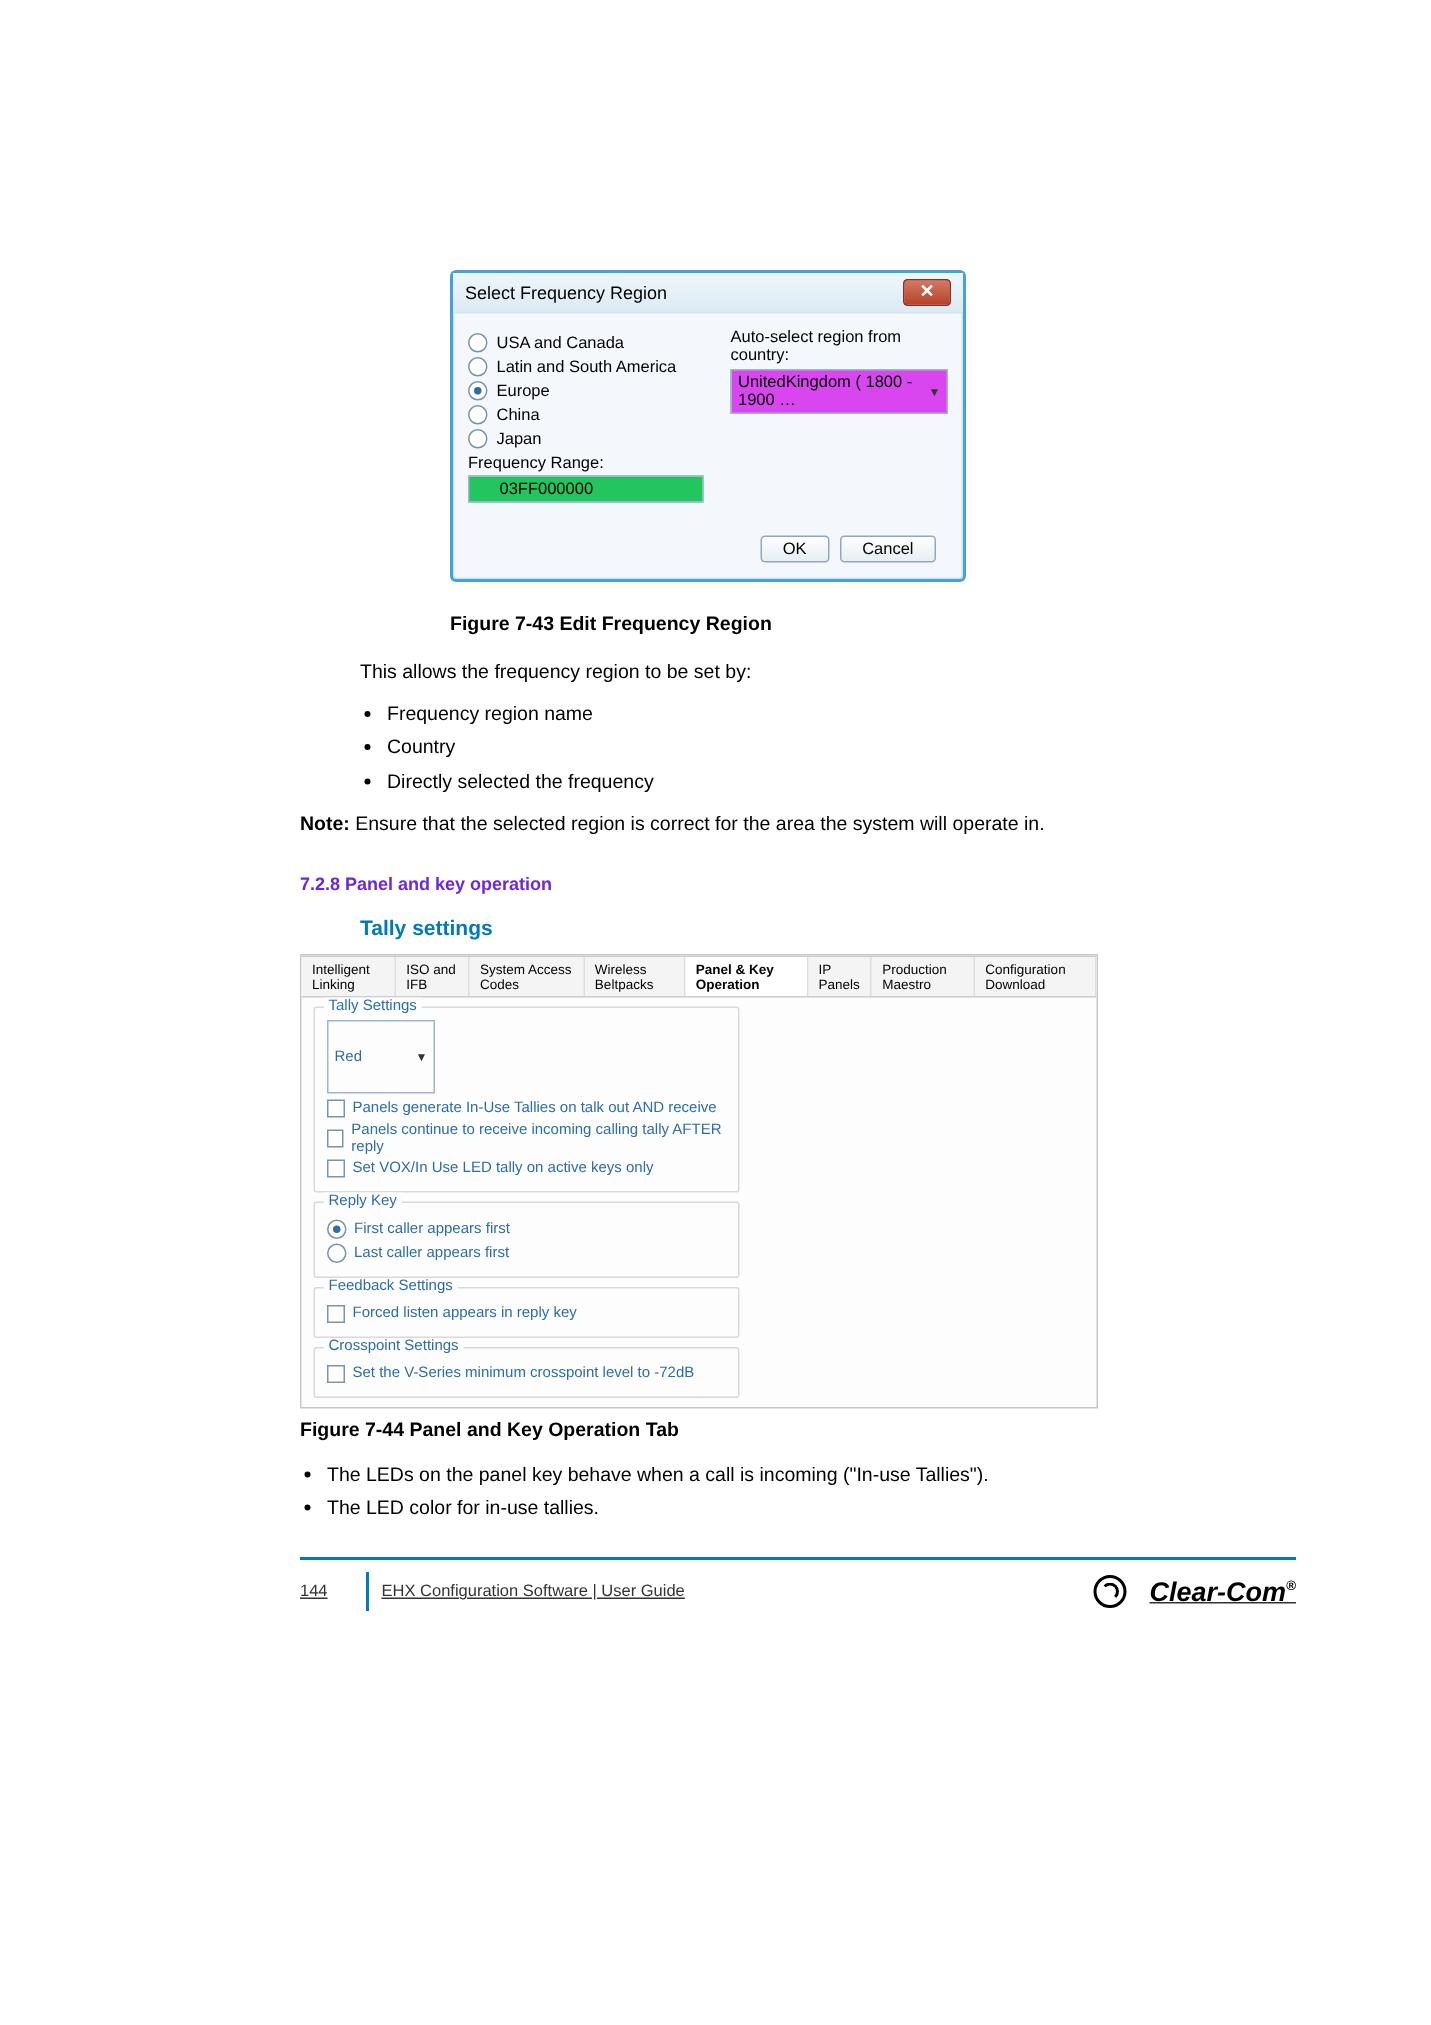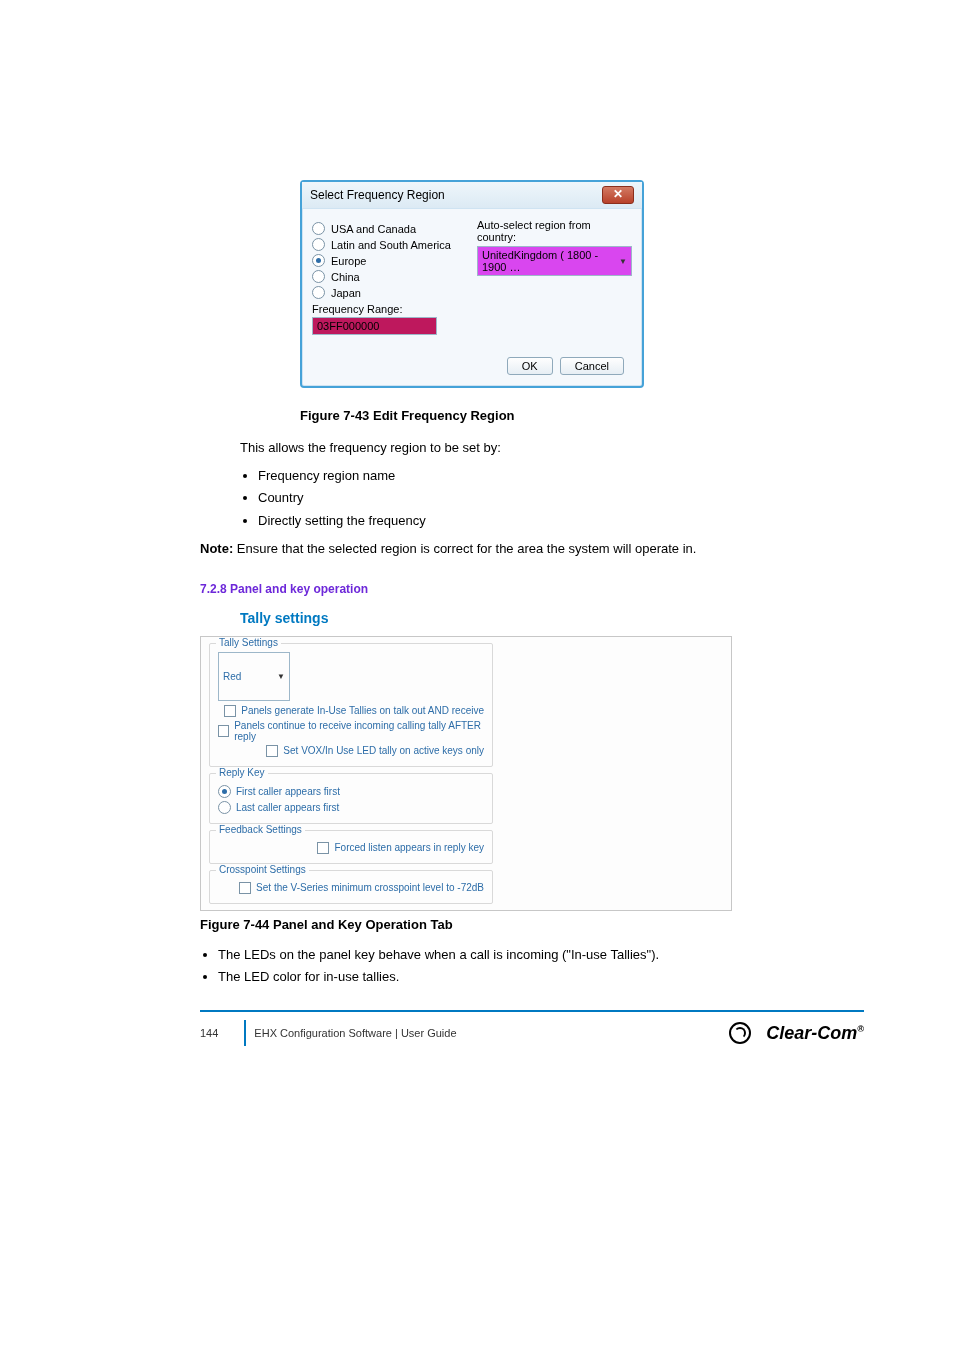--- a/index.html
+++ b/index.html
@@ -55,22 +55,22 @@
     width: 11px; height: 11px; border: 1px solid #7a93a6; border-radius: 50%;
     display: inline-flex; align-items: center; justify-content: center;
     background: #fff;
   }
   .radio-dot.selected::after {
     content: ""; width: 5px; height: 5px; background: #2d6da8; border-radius: 50%;
   }
   .freq-input {
     margin-top: 2px;
     border: 1px solid #9db7c9;
-    background: #be185d;
-    padding: 2px 4px;
+    background: #22c55e;
+    padding: 2px 20px;
     width: 115px;
     font-size: 11px;
   }
   .right-col { width: 155px; font-size: 11px; }
   .select-box {
     margin-top: 3px;
     border: 1px solid #9db7c9;
     background: #d946ef;
     padding: 2px 4px;
     font-size: 11px;
@@ -123,21 +123,21 @@
     border-radius: 2px;
     position: relative;
     padding: 8px 8px 6px 8px;
     color: #2d6da8;
     font-size: 10px;
   }
   .group-title {
     position: absolute; top: -7px; left: 6px; background: #fdfdfd;
     padding: 0 3px; color: #2d6da8; font-size: 10px;
   }
-  .chk-row { display: flex; align-items: center; gap: 5px; margin: 3px 0; justify-content: flex-end; }
+  .chk-row { display: flex; align-items: center; gap: 5px; margin: 3px 0; }
   .chk { width: 10px; height: 10px; border: 1px solid #7a93a6; background: #fff; }
   .mini-select {
     border: 1px solid #9db7c9; padding: 18px 4px; width: 62px;
     display: flex; justify-content: space-between; align-items: center;
     font-size: 10px; margin-bottom: 4px;
   }
   .rdio-row { display: flex; align-items: center; gap: 5px; margin: 3px 0; }
   .caption2 {
     margin: 6px 0 14px 0;
     font-size: 13px;
@@ -145,20 +145,21 @@
   }
   .footer {
     border-top: 2px solid #0079c1;
     margin-top: 24px;
     padding-top: 8px;
     display: flex;
     justify-content: space-between;
     align-items: center;
     font-size: 11px;
     color: #333;
+    text-decoration: underline;
   }
   .footer-left { display: flex; align-items: center; gap: 8px; }
   .footer-bar { width: 2px; height: 26px; background: #0079c1; margin-left: 18px; }
   .cc-logo { display: flex; align-items: center; gap: 15px; font-style: italic; font-weight: bold; color: #000; font-size: 18px; }
   .cc-swirl {
     width: 18px; height: 18px; border: 2px solid #000; border-radius: 50%;
     position: relative;
   }
   .cc-swirl::after {
     content: ""; position: absolute; left: 3px; top: 3px;
@@ -217,32 +218,42 @@
       </div>
     </div>
   </div>
 
   <div class="caption">Figure 7-43 Edit Frequency Region</div>
 
   <div class="para">This allows the frequency region to be set by:</div>
   <ul class="para">
     <li>Frequency region name</li>
     <li>Country</li>
-    <li>Directly setting the frequency</li>
+    <li>Directly selected the frequency</li>
   </ul>
 
   <div class="note">
     <span class="note-label">Note:</span><span> Ensure that the selected region is correct for the area the system will operate in.</span>
   </div>
 
   <div class="h2">7.2.8 Panel and key operation</div>
   <div class="h3">Tally settings</div>
 
   <div class="figure2">
     <div class="tabs-win">
+      <div class="subtabs">
+        <div class="stab">Intelligent Linking</div>
+        <div class="stab">ISO and IFB</div>
+        <div class="stab">System Access Codes</div>
+        <div class="stab">Wireless Beltpacks</div>
+        <div class="stab active">Panel &amp; Key Operation</div>
+        <div class="stab">IP Panels</div>
+        <div class="stab">Production Maestro</div>
+        <div class="stab">Configuration Download</div>
+      </div>
 
       <div style="width:300px">
         <div class="group">
           <span class="group-title">Tally Settings</span>
           <div class="mini-select">
             <span>Red</span>
             <span class="tri">▼</span>
           </div>
           <div class="chk-row">
             <span class="chk"></span>

